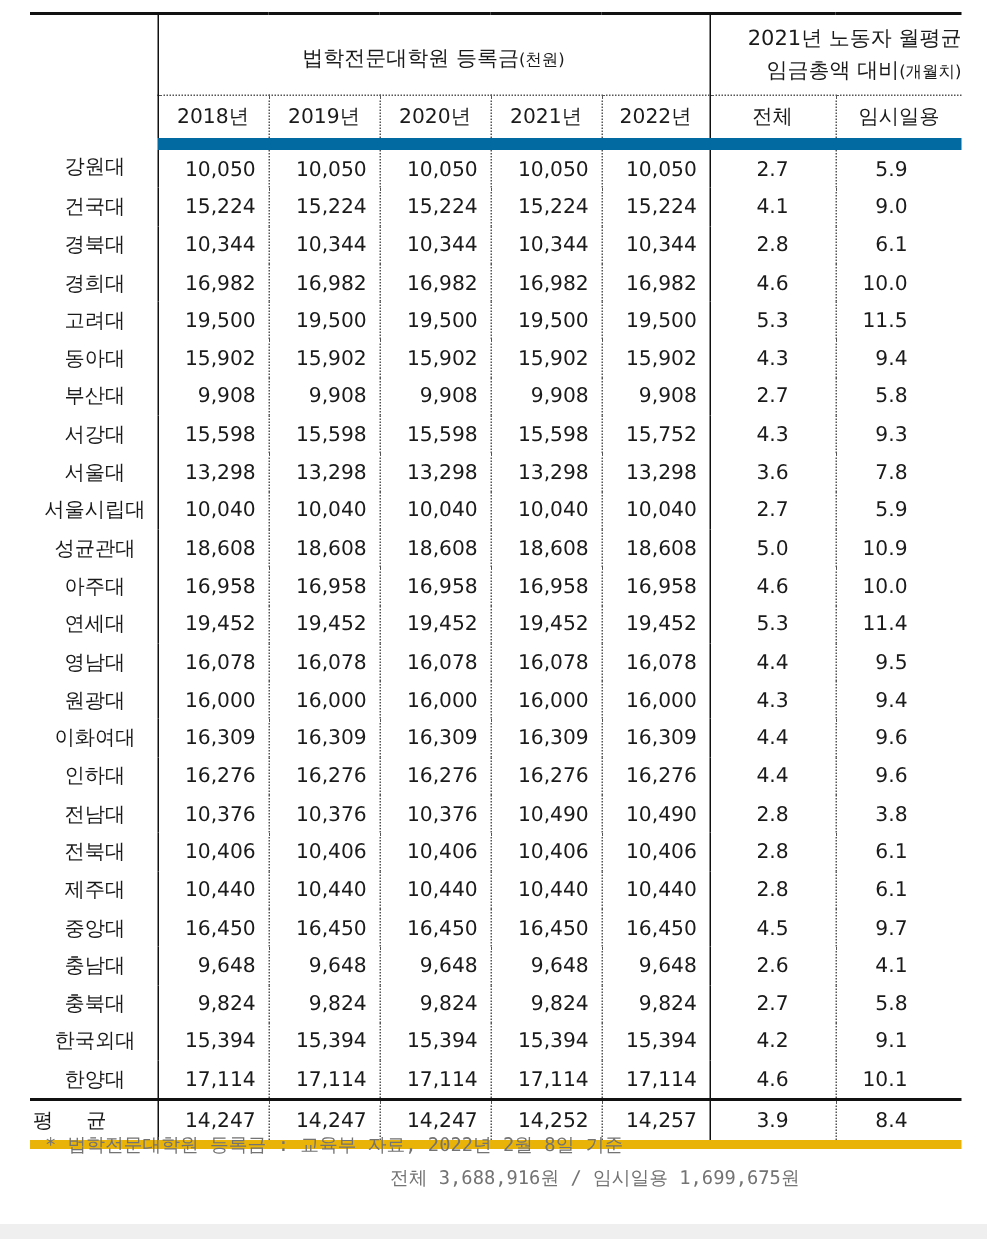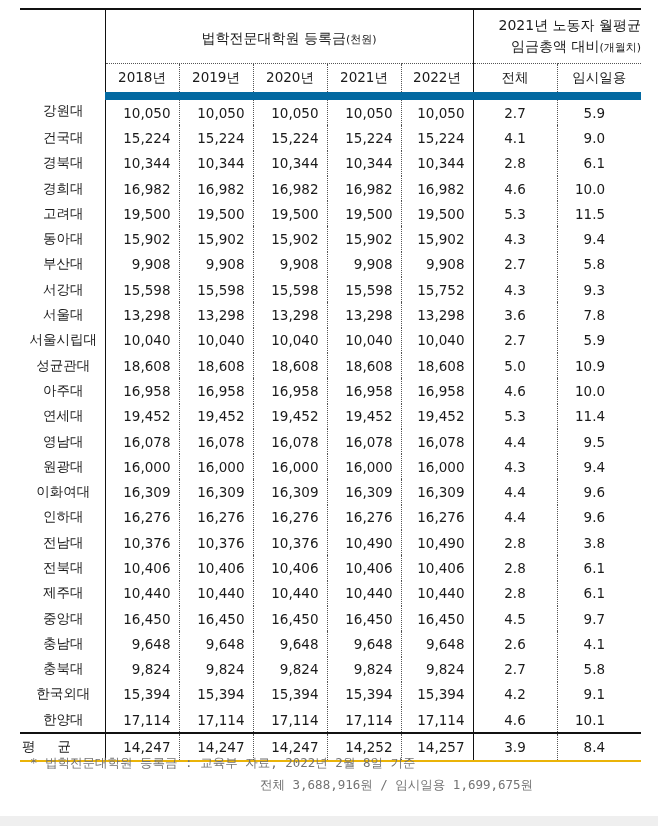--- a/index.html
+++ b/index.html
@@ -10,21 +10,21 @@
   .tbl {
     position: absolute; left: 20px; top: 8px; width: 621px;
     border-collapse: collapse; table-layout: fixed;
   }
   .tbl td, .tbl th { padding: 0; font-weight: normal; white-space: nowrap; }
   .tbl tr.h1 td { height: 49px; }
   .tbl tr.h2 td { height: 28px; }
   .tbl tr.r td { height: 25.3px; font-size: 13.5px; }
   .tbl tr.avg td { height: 26px; font-size: 13.5px; }
   .top { border-top: 2px solid #111; }
-  .bot { border-bottom: 2px solid #eab308; margin-left: 44px; }
+  .bot { border-bottom: 6px solid #eab308; margin-left: 44px; }
   .lbl { text-align: center; padding-left: 2px !important; font-size: 14px; }
   .num { text-align: right; padding-right: 8px !important; }
   .ctr { text-align: center; }
   .vsolid { border-right: 1.5px solid #111; }
   .vdot { border-right: 1px dotted #555; }
   .hdot { border-bottom: 1px dotted #555; }
   .hsolid { border-bottom: 8px solid #0369a1; }
   .hdr-main { text-align: center; font-size: 14px; padding-top: 4px !important; }
   .hdr-main small, .hdr-right small { font-size: 11px; }
   .hdr-right { text-align: right; font-size: 14px; line-height: 21px; }

